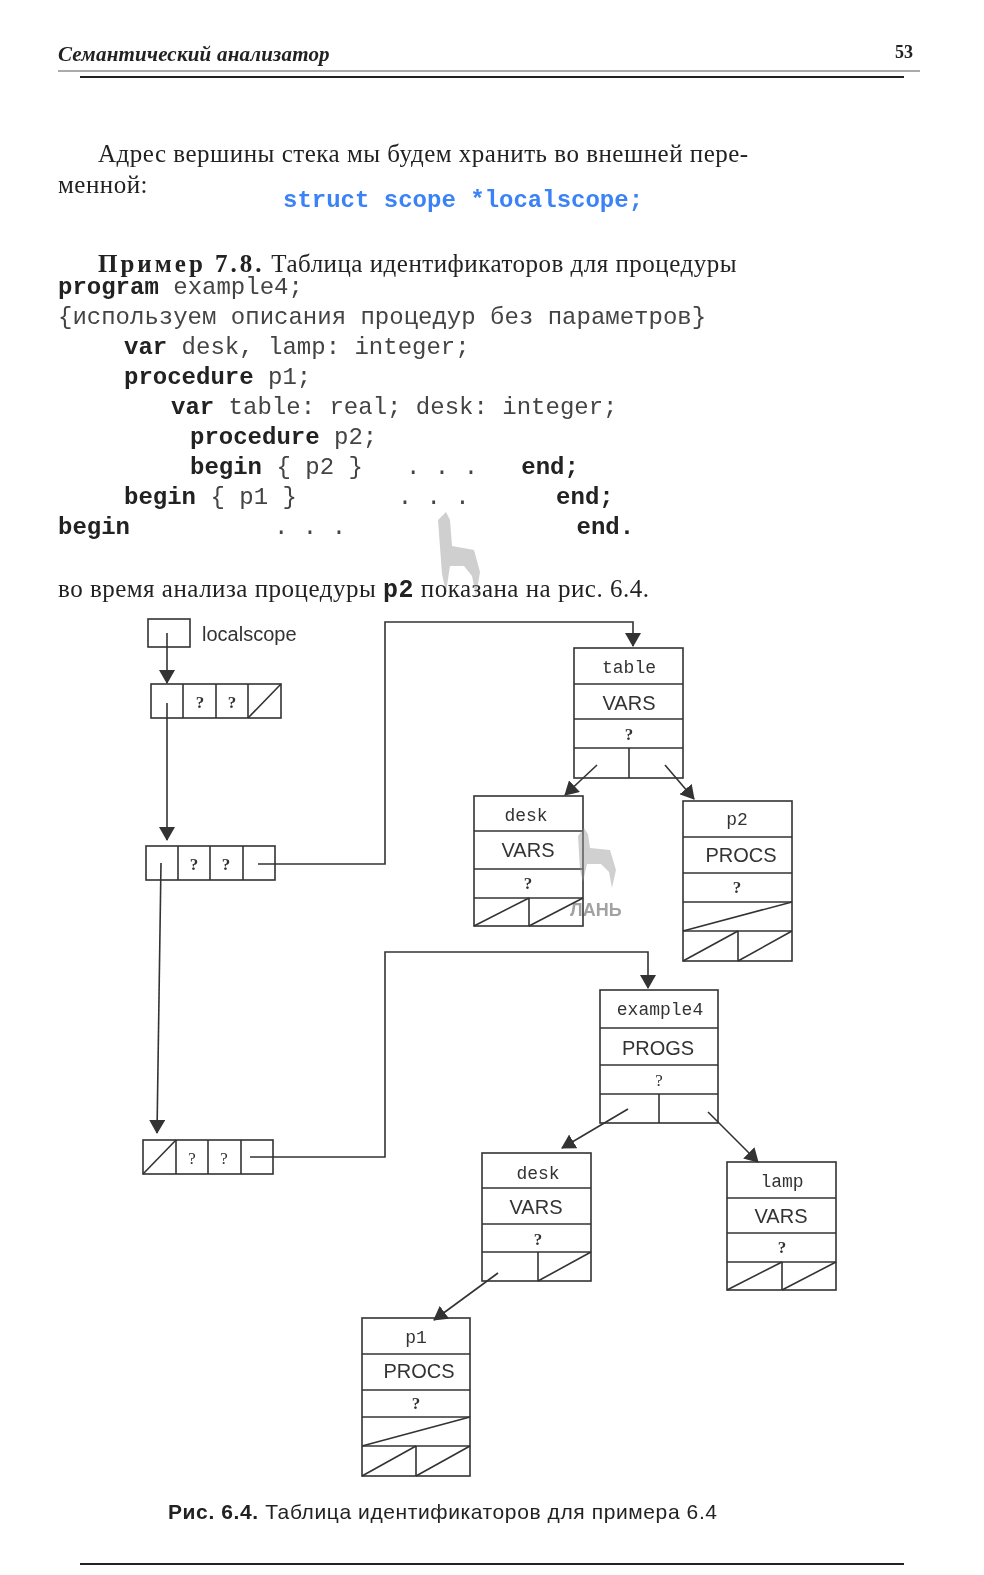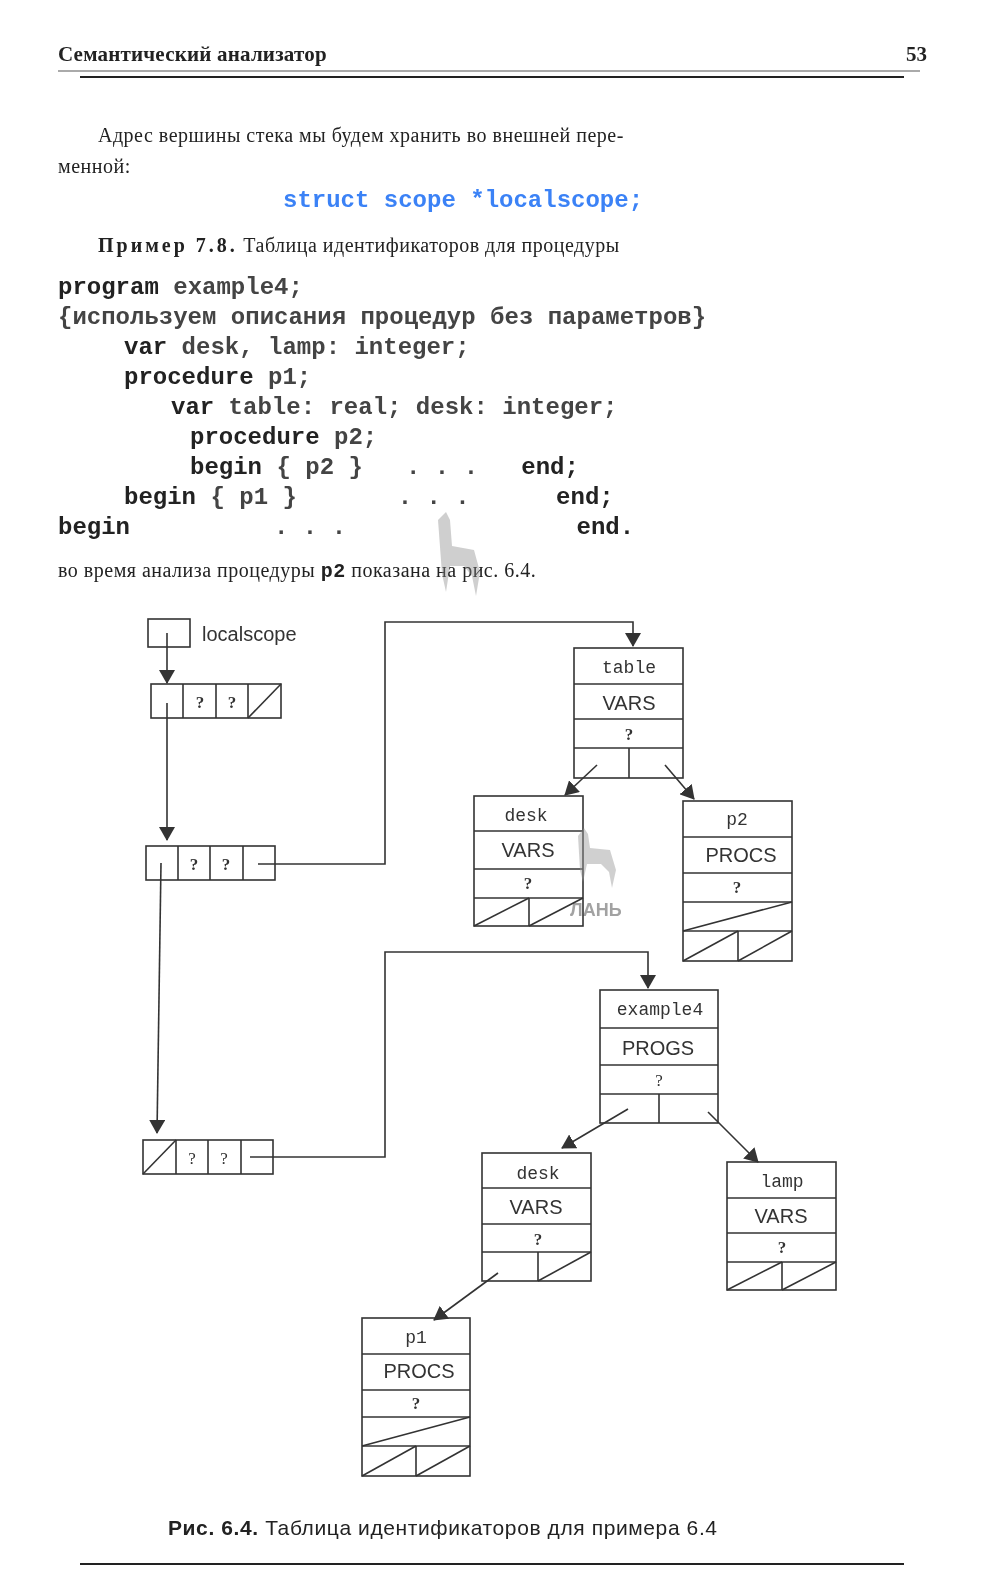--- a/index.html
+++ b/index.html
@@ -1,28 +1,28 @@
 <!DOCTYPE html>
 <html><head>
 <meta charset="utf-8">
 <style>
   html, body { margin:0; padding:0; background:#fff; }
   body { width:984px; height:1575px; position:relative; overflow:hidden; color:#222; font-family:"Liberation Serif", serif; }
   .abs { position:absolute; white-space:nowrap; }
-  .hdr-title { left:58px; top:42px; font-size:21px; font-weight:bold; letter-spacing:0.2px; }
-  .hdr-page { left:895px; top:42px; font-size:21px; font-weight:bold;margin-left:11px; }
+  .hdr-title { left:58px; top:42px; font-size:21px; font-weight:bold; letter-spacing:0.2px;font-style:italic; }
+  .hdr-page { left:895px; top:42px; font-size:18px; font-weight:bold; }
   .rule1 { left:58px; top:70px; width:862px; height:2px; background:#aaa; }
   .rule2 { left:80px; top:76px; width:824px; height:2px; background:#222; }
-  .para { font-size:20px; letter-spacing:0.5px; }
+  .para { font-size:25px; letter-spacing:0.5px;margin-top:16px; }
   .mono { font-family:"Liberation Mono", monospace; font-size:24px; }
-  .code { font-family:"Liberation Mono", monospace; font-size:24px; color:#444;font-weight:bold; }
+  .code { font-family:"Liberation Mono", monospace; font-size:24px; color:#444; }
   .code b { color:#222; }
   .ex b.lbl { letter-spacing:3px; }
   svg text { fill:#333; }
-  .caption { left:168px; top:1500px; font-family:"Liberation Sans", sans-serif; font-size:21px; letter-spacing:0.6px;margin-top:16px; }
+  .caption { left:168px; top:1500px; font-family:"Liberation Sans", sans-serif; font-size:21px; letter-spacing:0.6px; }
   .bottom-rule { left:80px; top:1563px; width:824px; height:2px; background:#222; }
 </style>
 </head>
 <body>
 
 <div class="abs hdr-title">Семантический анализатор</div>
 <div class="abs hdr-page">53</div>
 <div class="abs rule1"></div>
 <div class="abs rule2"></div>
 

